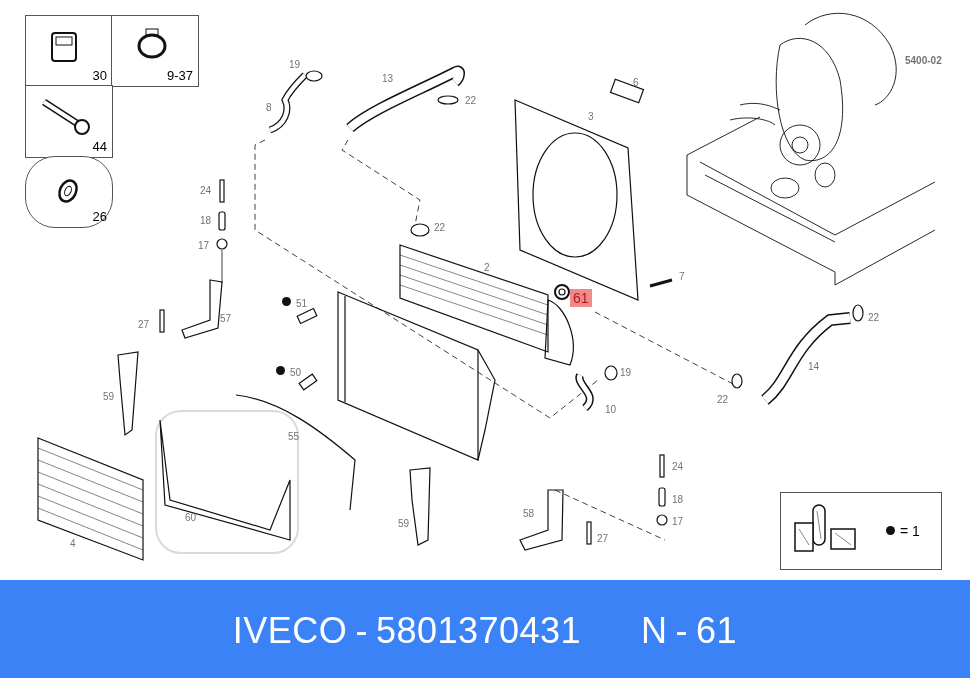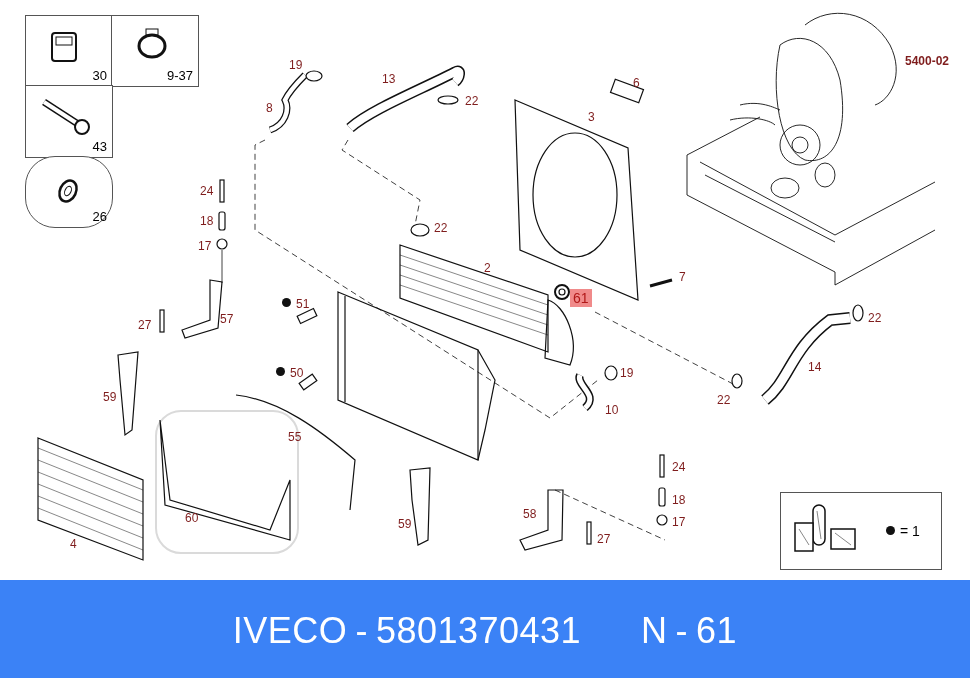--- a/index.html
+++ b/index.html
@@ -1,19 +1,19 @@
 <!DOCTYPE html>
 <html><head>
 <meta charset="utf-8">
 <style>
   html, body { margin:0; padding:0; }
   body { width:970px; height:678px; background:#ffffff; position:relative; overflow:hidden;
          font-family:"Liberation Sans", sans-serif; }
   #diagram { position:absolute; left:0; top:0; width:970px; height:580px; background:#fff; }
-  .lbl { position:absolute; font-size:12px; color:#7f1d1d; line-height:14px; white-space:nowrap; }
+  .lbl { position:absolute; font-size:10px; color:#737373; line-height:14px; white-space:nowrap; }
   .lbl.hl { background:#f08a8a; color:#b01818; padding:2px 3px; font-size:14px; }
   .dot { display:inline-block; width:9px; height:9px; border-radius:50%; background:#111; margin-right:5px; vertical-align:1px; }
   #kit-grid { position:absolute; left:25px; top:15px; }
   .cell { position:absolute; border:1px solid #555; background:#fff; }
   .cell .num { position:absolute; right:5px; bottom:3px; font-size:13px; }
   #legend { position:absolute; left:780px; top:492px; width:160px; height:76px; border:1px solid #555; background:#fff; }
   #legend .txt { position:absolute; left:105px; top:30px; font-size:14px; }
   #watermark { position:absolute; left:150px; top:410px; font-size:150px; line-height:150px; color:transparent;
                -webkit-text-stroke:1.5px #d4d4d4; font-family:"Liberation Sans", sans-serif; letter-spacing:6px; pointer-events:none; }
   #wm-logo { position:absolute; left:155px; top:410px; width:140px; height:140px; border:2px solid #dadada; border-radius:26px; }
@@ -138,21 +138,21 @@
           <rect x="14" y="5" width="12" height="6" fill="none" stroke="#111"></rect>
         </svg>
       <span class="num">9-37</span>
     </div>
     <div class="cell" style="left:0;top:70px;width:86px;height:71px;">
       <svg width="60" height="40" style="position:absolute;left:12px;top:10px">
           <line x1="6" y1="6" x2="40" y2="28" stroke="#111" stroke-width="7"></line>
           <line x1="6" y1="6" x2="40" y2="28" stroke="#fff" stroke-width="4"></line>
           <circle cx="44" cy="31" r="7" fill="#fff" stroke="#111" stroke-width="2"></circle>
         </svg>
-      <span class="num">43</span>
+      <span class="num">44</span>
     </div>
     <div class="cell" style="left:0;top:141px;width:86px;height:70px;border-radius:30px;">
       <svg width="40" height="40" style="position:absolute;left:24px;top:16px">
           <ellipse cx="18" cy="18" rx="8" ry="11" transform="rotate(25 18 18)" fill="none" stroke="#111" stroke-width="2.5"></ellipse>
           <ellipse cx="18" cy="18" rx="3" ry="5" transform="rotate(25 18 18)" fill="none" stroke="#111"></ellipse>
         </svg>
       <span class="num">26</span>
     </div>
   </div>
 

